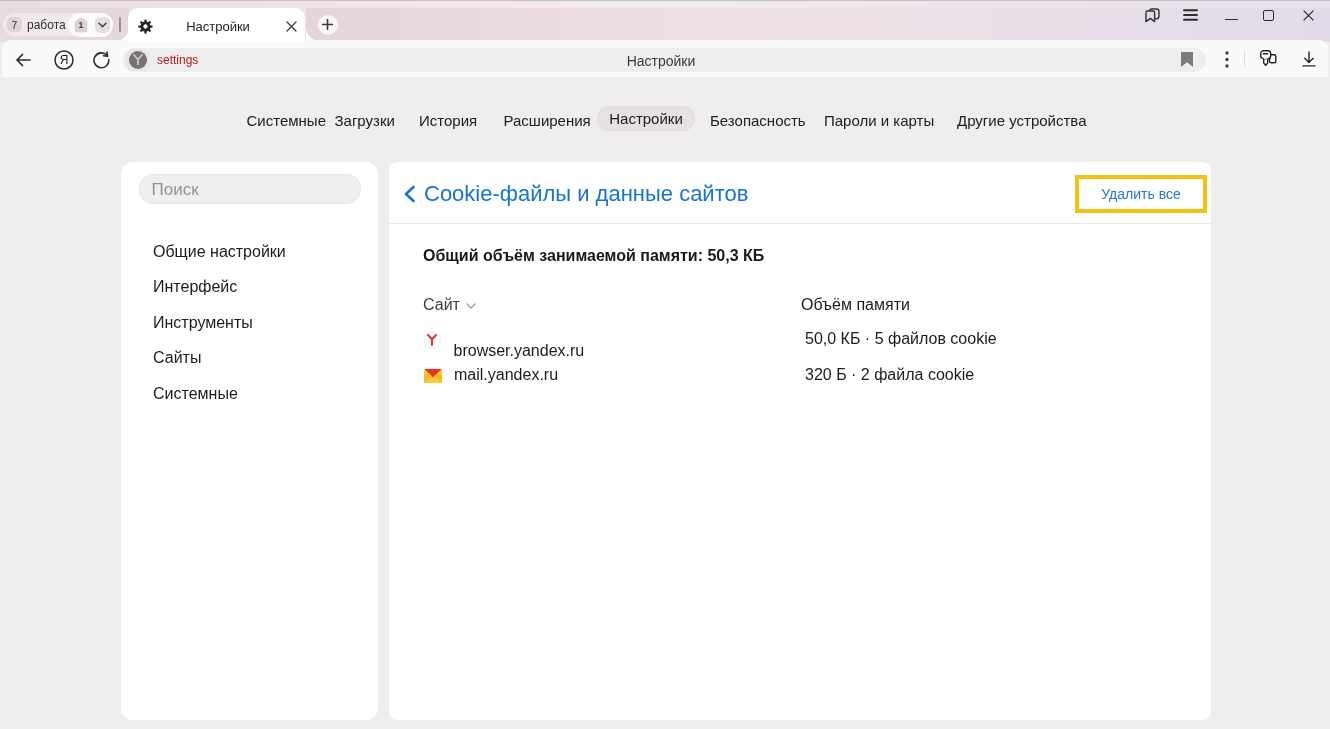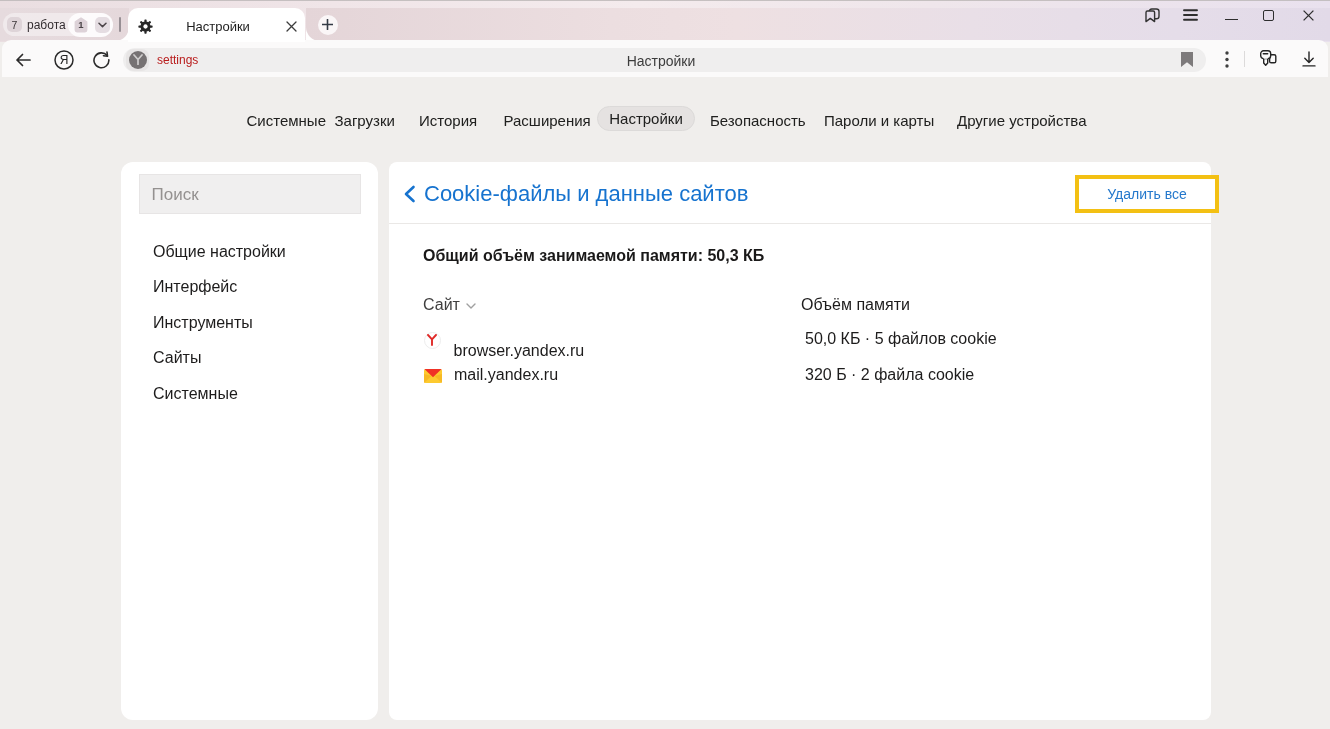--- a/index.html
+++ b/index.html
@@ -46,32 +46,32 @@
     left:597px; top:106px; width:98px; height:25px; border-radius:13px;
     background:#e5e2e1; border:1px solid #dcdad9;
     display:flex; align-items:center; justify-content:center;
     font-size:15px; color:#20201f;
   }
   #sidebar {
     left:121px; top:162px; width:257px; height:558px;
     background:#fff; border-radius:12px;
   }
   #search {
-    left:18px; top:12px; width:222px; height:40px; border-radius:0;
+    left:18px; top:12px; width:222px; height:30px; border-radius:14px;
     background:#f0efef; border:1px solid #e7e5e5;
     display:flex; align-items:center; padding-left:11.5px; padding-top:2px;
     font-size:17px; color:#949190;
   }
   .sideitem { left:32px; font-size:16px; color:#1d1c1c; }
   #main {
     left:389px; top:162px; width:822px; height:558px;
     background:#fff; border-radius:8px;
   }
   #delbtn {
-    left:686px; top:13px; width:144px; height:38px;
+    left:686px; top:13px; width:132px; height:38px;
     border:4px solid #f3c013; background:#fff;
     display:flex; align-items:center; justify-content:center;
     font-size:14px; color:#2478cc;
   }
   #hdrline { left:0; top:61px; width:822px; height:1px; background:#eae8e6; }
   #boldline { left:34px; top:85px; font-size:16px; font-weight:bold; color:#1a1919; }
   .gray { color:#8f8d8c; }
   .rowtext { font-size:16px; color:#1d1c1c; }
 </style>
 </head>

